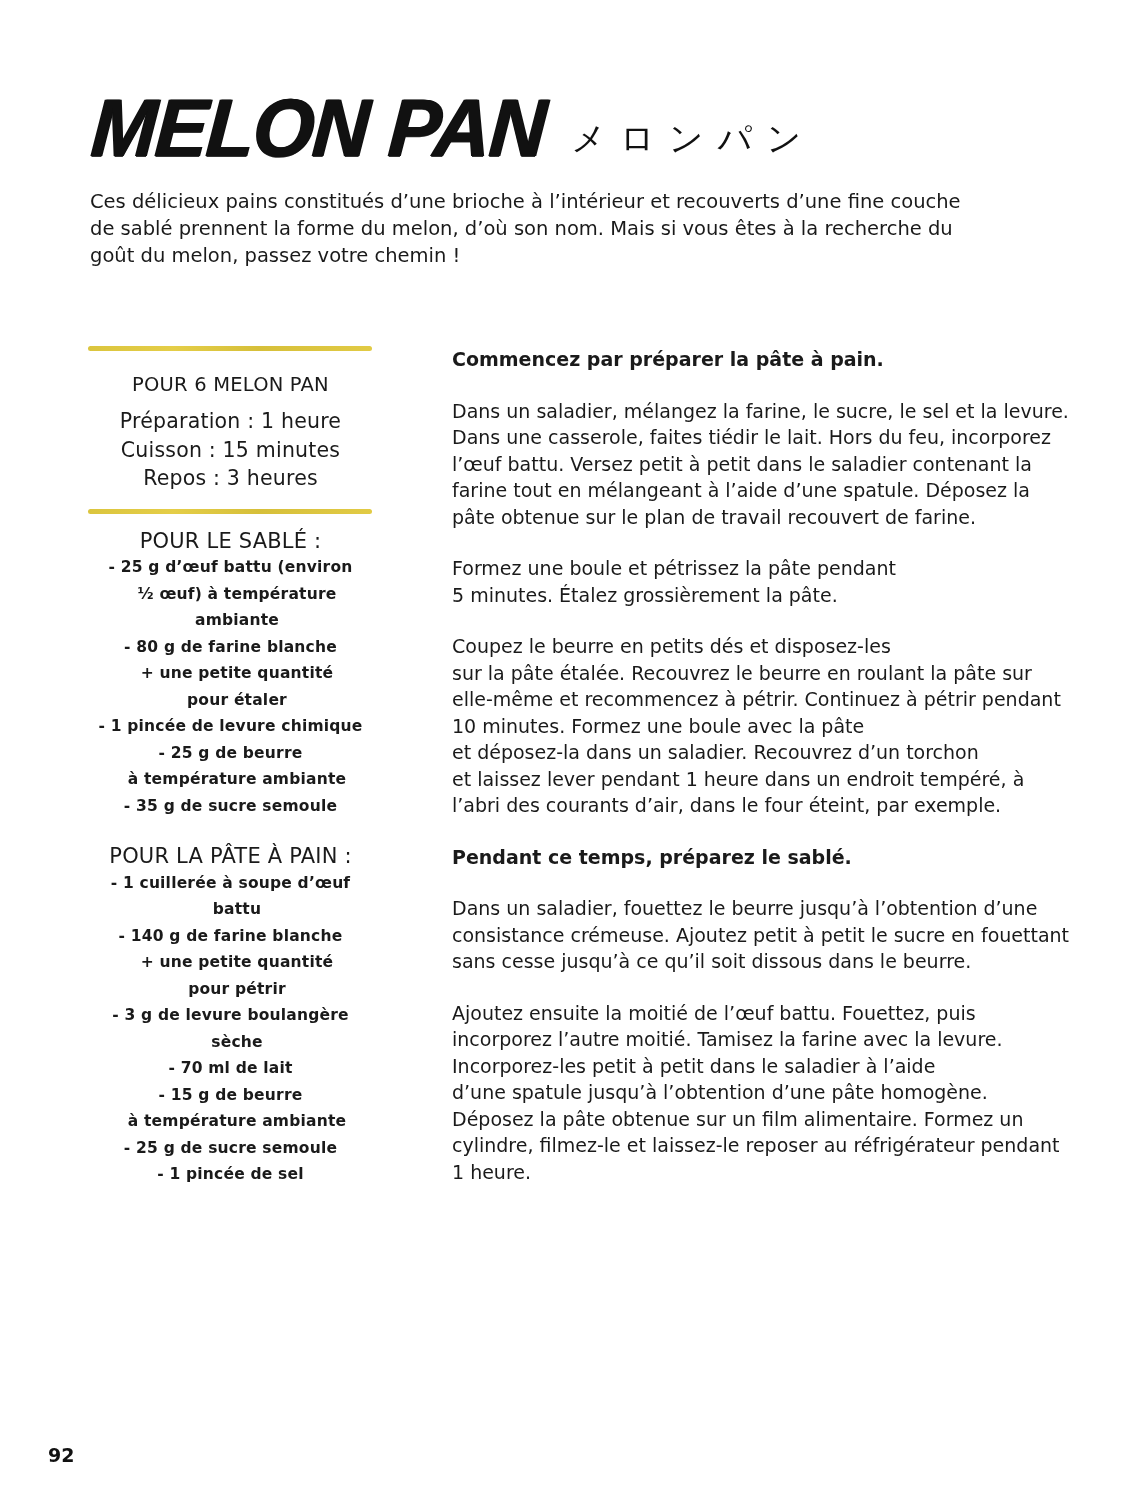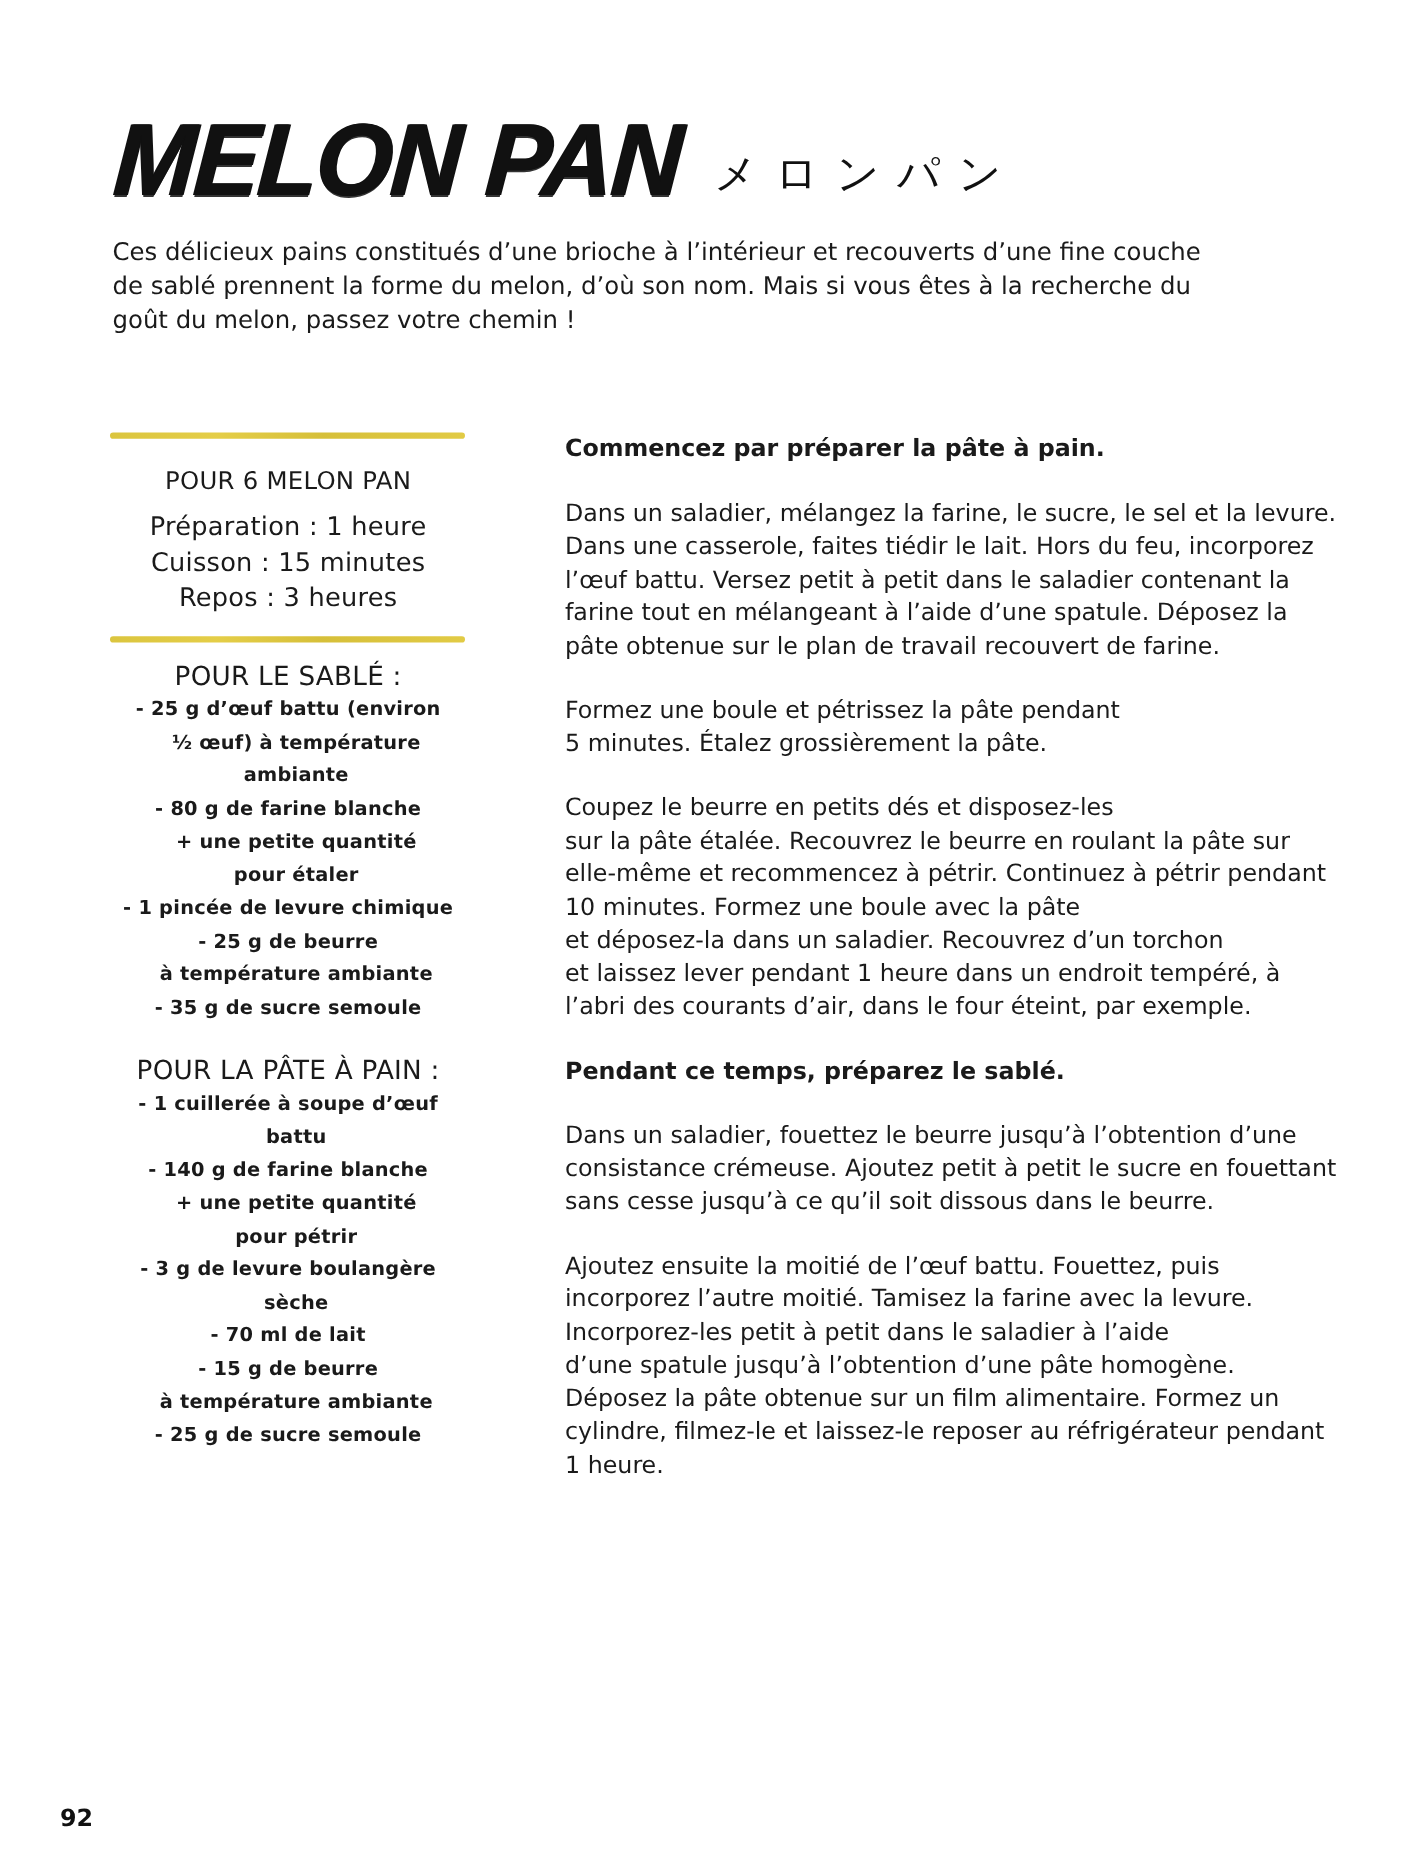--- a/index.html
+++ b/index.html
@@ -96,20 +96,21 @@
 battu</li>
       <li>140 g de farine blanche
 + une petite quantité
 pour pétrir</li>
       <li>3 g de levure boulangère
 sèche</li>
       <li>70 ml de lait</li>
       <li>15 g de beurre
 à température ambiante</li>
       <li>25 g de sucre semoule</li>
+      <li>1 pincée de sel</li>
     </ul>
   </div>
 </aside>
 
 <main class="main">
   <p class="step-head">Commencez par préparer la pâte à pain.</p>
   <p>Dans un saladier, mélangez la farine, le sucre, le sel et la levure. Dans une casserole, faites tiédir le lait. Hors du feu, incorporez l’œuf battu. Versez petit à petit dans le saladier contenant la farine tout en mélangeant à l’aide d’une spatule. Déposez la pâte obtenue sur le plan de travail recouvert de farine.</p>
   <p>Formez une boule et pétrissez la pâte pendant
 5 minutes. Étalez grossièrement la pâte.</p>
   <p>Coupez le beurre en petits dés et disposez-les

